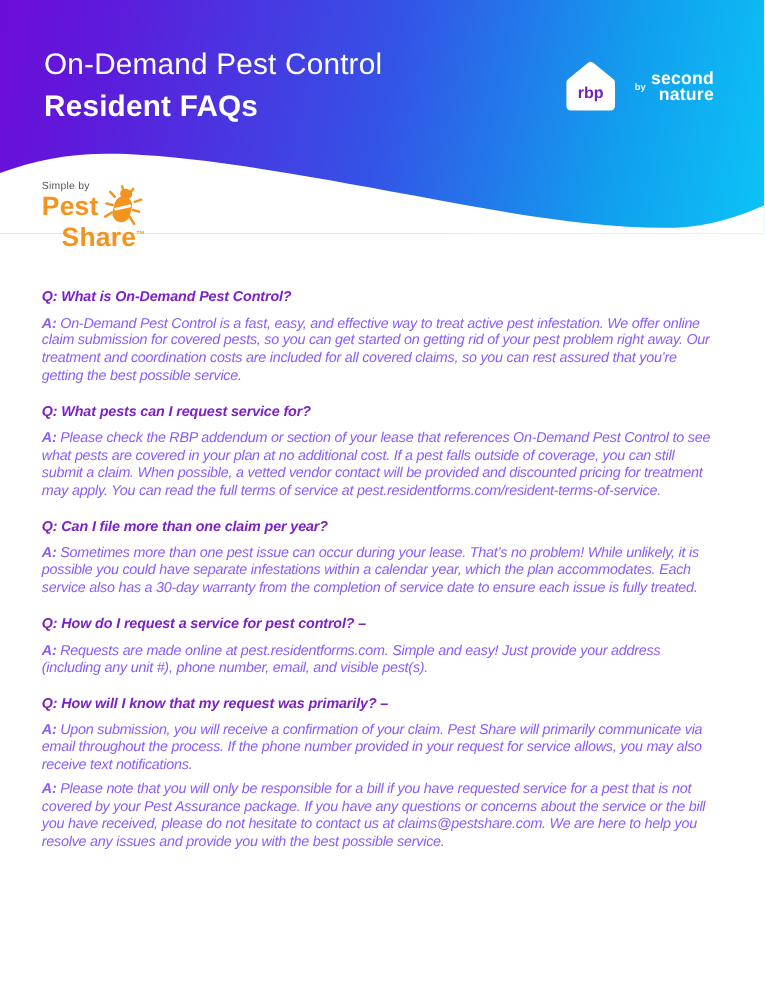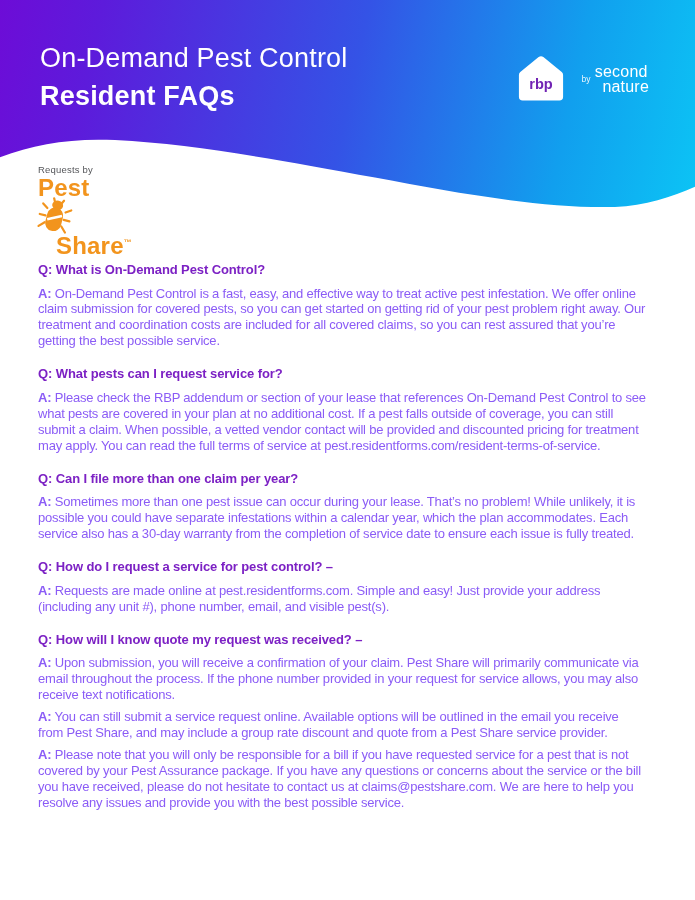--- a/index.html
+++ b/index.html
@@ -25,36 +25,36 @@
     margin:0;font-size:27px;font-weight:500;letter-spacing:.2px;line-height:1.25;
   }
   .title-line2{
     margin:4px 0 0;font-size:27px;font-weight:800;letter-spacing:.2px;line-height:1.2;
   }
 
   
   .brand{position:absolute;right:46px;top:52px;display:flex;align-items:center;gap:15px;}
   .rbp-mark{width:50px;height:56px;display:block;}
   .sn-text{display:flex;align-items:flex-start;gap:3px;color:#ffffff;}
-  .sn-by{font-size:8.5px;font-weight:400;margin-top:9px;opacity:.9;}
-  .sn-words{font-size:16px;font-weight:400;line-height:.92;letter-spacing:.2px;text-align:center;}
+  .sn-by{font-size:8.5px;font-weight:700;margin-top:9px;opacity:.9;}
+  .sn-words{font-size:16px;font-weight:700;line-height:.92;letter-spacing:.2px;text-align:right;}
   .sn-words .l2{padding-left:9px;}
 
   
   .powered{position:absolute;left:38px;top:164px;z-index:3;}
   .powered-by{font-size:9.5px;color:#55565a;font-weight:500;letter-spacing:.2px;}
-  .ps-row{display:flex;align-items:flex-start;gap:5px;margin-top:1px;flex-direction:column;}
+  .ps-row{display:flex;align-items:flex-start;gap:5px;margin-top:1px;}
   .ps-word{color:#f2941d;font-weight:800;font-size:24px;line-height:1.0;letter-spacing:.2px;}
   .ps-share{margin-left:18px;margin-top:-3px;}
   .ps-tm{font-size:8px;vertical-align:super;font-weight:700;}
   .bug{width:34px;height:42px;margin-top:-10px;transform:rotate(14deg);}
 
   
   .faq-list{padding:33px 37px 0 38px;}
-  .faq{margin:0 12px 4px 0;}
+  .faq{margin:0 12px 4px 0;font-style:italic;}
   .q{
     margin:15px 0 0;
     font-size:13px;font-weight:700;color:#7c21c4;
     line-height:1.5;letter-spacing:-0.1px;
   }
   .a{
     margin:6px 0 0;
     font-size:13px;color:#8b5cf6;
     line-height:1.23;letter-spacing:-0.2px;
   }
@@ -92,21 +92,21 @@
         </div>
       </div>
     </div>
 
     <svg class="banner-wave" viewBox="0 0 695 80" preserveAspectRatio="none" xmlns="http://www.w3.org/2000/svg">
       <path d="M0,26 C35,13 70,7 115,9 C195,13 275,28 375,46 C455,61 545,77 615,75 C645,74 672,65 695,55 L695,81 L0,81 Z" fill="#ffffff"></path>
     </svg>
   </header>
 
   <div class="powered">
-    <div class="powered-by">Requests by</div>
+    <div class="powered-by">Simple by</div>
     <div class="ps-row">
       <span class="ps-word">Pest</span>
       <svg class="bug" viewBox="0 0 40 48" xmlns="http://www.w3.org/2000/svg">
         <g stroke="#f2941d" stroke-width="2.6" stroke-linecap="round" fill="none">
           <path d="M14 4 L17 10"></path>
             <path d="M26 4 L23 10"></path>
           <path d="M9 17 L3 13"></path>
             <path d="M9 26 L2 26"></path>
             <path d="M10 34 L4 40"></path>
           <path d="M31 17 L37 13"></path>
@@ -137,26 +137,25 @@
       <h3 class="q">Q: Can I file more than one claim per year?</h3>
       <p class="a"><strong class="a-prefix">A:</strong> <span>Sometimes more than one pest issue can occur during your lease. That’s no problem! While unlikely, it is possible you could have separate infestations within a calendar year, which the plan accommodates. Each service also has a 30-day warranty from the completion of service date to ensure each issue is fully treated.</span></p>
     </section>
 
     <section class="faq">
       <h3 class="q">Q: How do I request a service for pest control? –</h3>
       <p class="a"><strong class="a-prefix">A:</strong> <span>Requests are made online at pest.residentforms.com. Simple and easy! Just provide your address (including any unit #), phone number, email, and visible pest(s).</span></p>
     </section>
 
     <section class="faq">
-      <h3 class="q">Q: How will I know quote my request was received? –</h3>
+      <h3 class="q">Q: How will I know that my request was primarily? –</h3>
       <p class="a"><strong class="a-prefix">A:</strong> <span>Upon submission, you will receive a confirmation of your claim. Pest Share will primarily communicate via email throughout the process. If the phone number provided in your request for service allows, you may also receive text notifications.</span></p>
     </section>
 
     <section class="faq">
-      <p class="a"><strong class="a-prefix">A:</strong> <span>You can still submit a service request online. Available options will be outlined in the email you receive from Pest Share, and may include a group rate discount and quote from a Pest Share service provider.</span></p>
     </section>
 
     <section class="faq">
     </section>
 
     <section class="faq">
       <p class="a"><strong class="a-prefix">A:</strong> <span>Please note that you will only be responsible for a bill if you have requested service for a pest that is not covered by your Pest Assurance package. If you have any questions or concerns about the service or the bill you have received, please do not hesitate to contact us at claims@pestshare.com. We are here to help you resolve any issues and provide you with the best possible service.</span></p>
     </section>
 
   </main>

